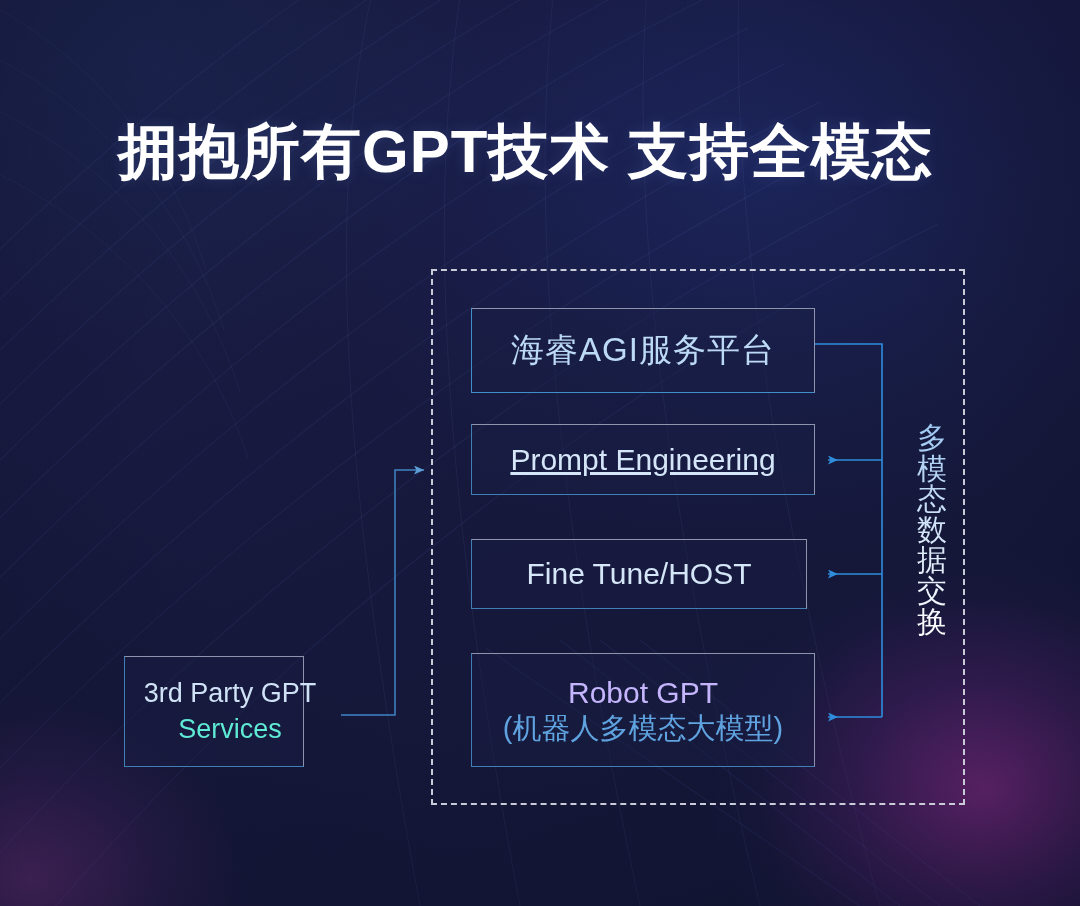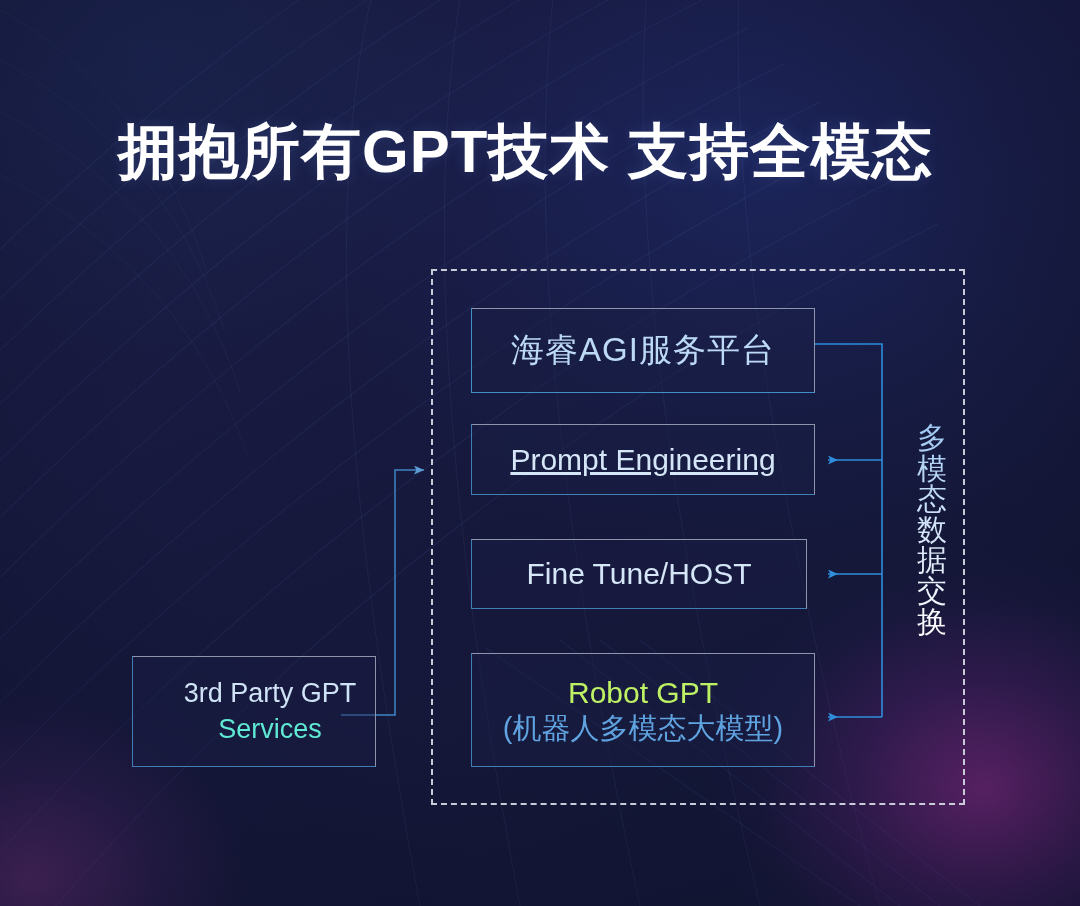--- a/index.html
+++ b/index.html
@@ -131,25 +131,25 @@
   #node-prompt .line1 { font-size: 30px; color: #d5e6f8; text-decoration: underline; }
 
   #node-finetune {
     left: 471px; top: 539px; width: 336px; height: 70px;
   }
   #node-finetune .line1 { font-size: 30px; color: #d5e6f8; }
 
   #node-robot {
     left: 471px; top: 653px; width: 344px; height: 114px;
   }
-  #node-robot .line1 { font-size: 30px; color: #bef264; line-height: 1.18; }
+  #node-robot .line1 { font-size: 30px; color: #c4b5fd; line-height: 1.18; }
   #node-robot .line2 { font-size: 29px; color: #5fa3e0; line-height: 1.18; }
 
   #node-third-party {
-    left: 132px; top: 656px; width: 244px; height: 111px; padding-left: 32px;
+    left: 124px; top: 656px; width: 180px; height: 111px; padding-left: 32px;
   }
   #node-third-party .line1 { font-size: 27px; color: #cfe2f6; line-height: 1.3; }
   #node-third-party .line2 { font-size: 27px; color: #5eead4; line-height: 1.3; }
 
   
   .side-label {
     position: absolute;
     left: 914px;
     top: 423px;
     width: 36px;

